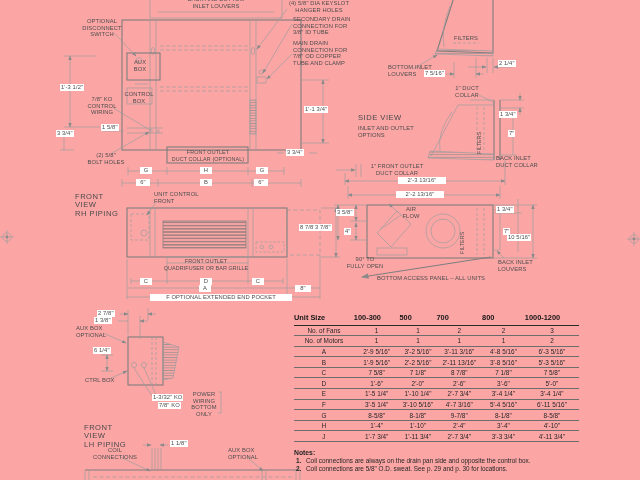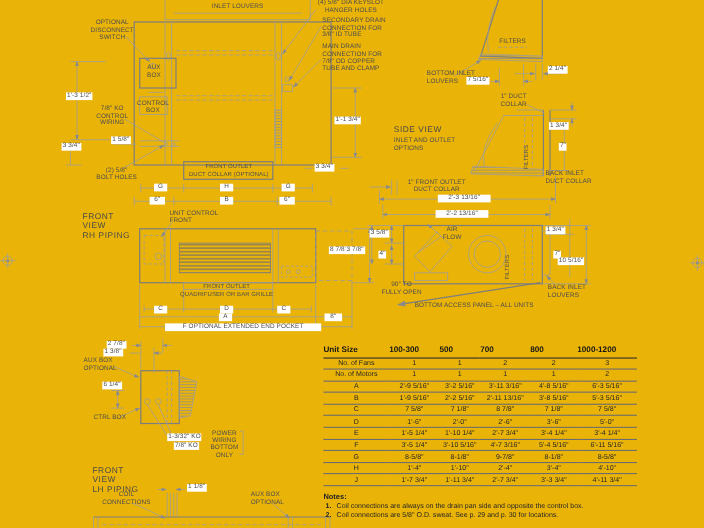--- a/index.html
+++ b/index.html
@@ -1,18 +1,18 @@
 <!DOCTYPE html>
 <html><head>
 <meta charset="utf-8">
 <style>
 *{margin:0;padding:0;box-sizing:border-box}
 html,body{background:#fff}
 body{font-family:"Liberation Sans","DejaVu Sans",sans-serif}
-#sheet{position:relative;width:640px;height:480px;background:#eab308;overflow:hidden}
+#sheet{position:relative;width:640px;height:480px;background:#fca5a5;overflow:hidden}
 svg.linework{position:absolute;left:0;top:0}
 .lbl{position:absolute;font-size:5.8px;line-height:6.6px;color:#4e4e4e;white-space:pre-line;letter-spacing:.1px}
 .c{text-align:center}
 .bg{background:#fff;padding:0 1px}
 .lbl-lg{font-size:7.6px;line-height:8.4px;letter-spacing:.5px;color:#4a4a4a}
 .vert{writing-mode:vertical-rl;transform:rotate(180deg);white-space:nowrap;font-size:5.4px}
 .tbl-wrap{position:absolute;left:294px;top:311px;width:285px}
 .tbl-title{font-size:8.4px;font-weight:700;color:#161616;border-bottom:1.5px solid #2b2b2b;padding:1px 2px 2px 3px}
 table.cab{width:100%;border-collapse:collapse;table-layout:fixed}
 .cab th{font-size:7.4px;font-weight:700;color:#161616;border-bottom:1.5px solid #2b2b2b;padding:2px 0 2.5px;text-align:left;white-space:nowrap;overflow:hidden}

